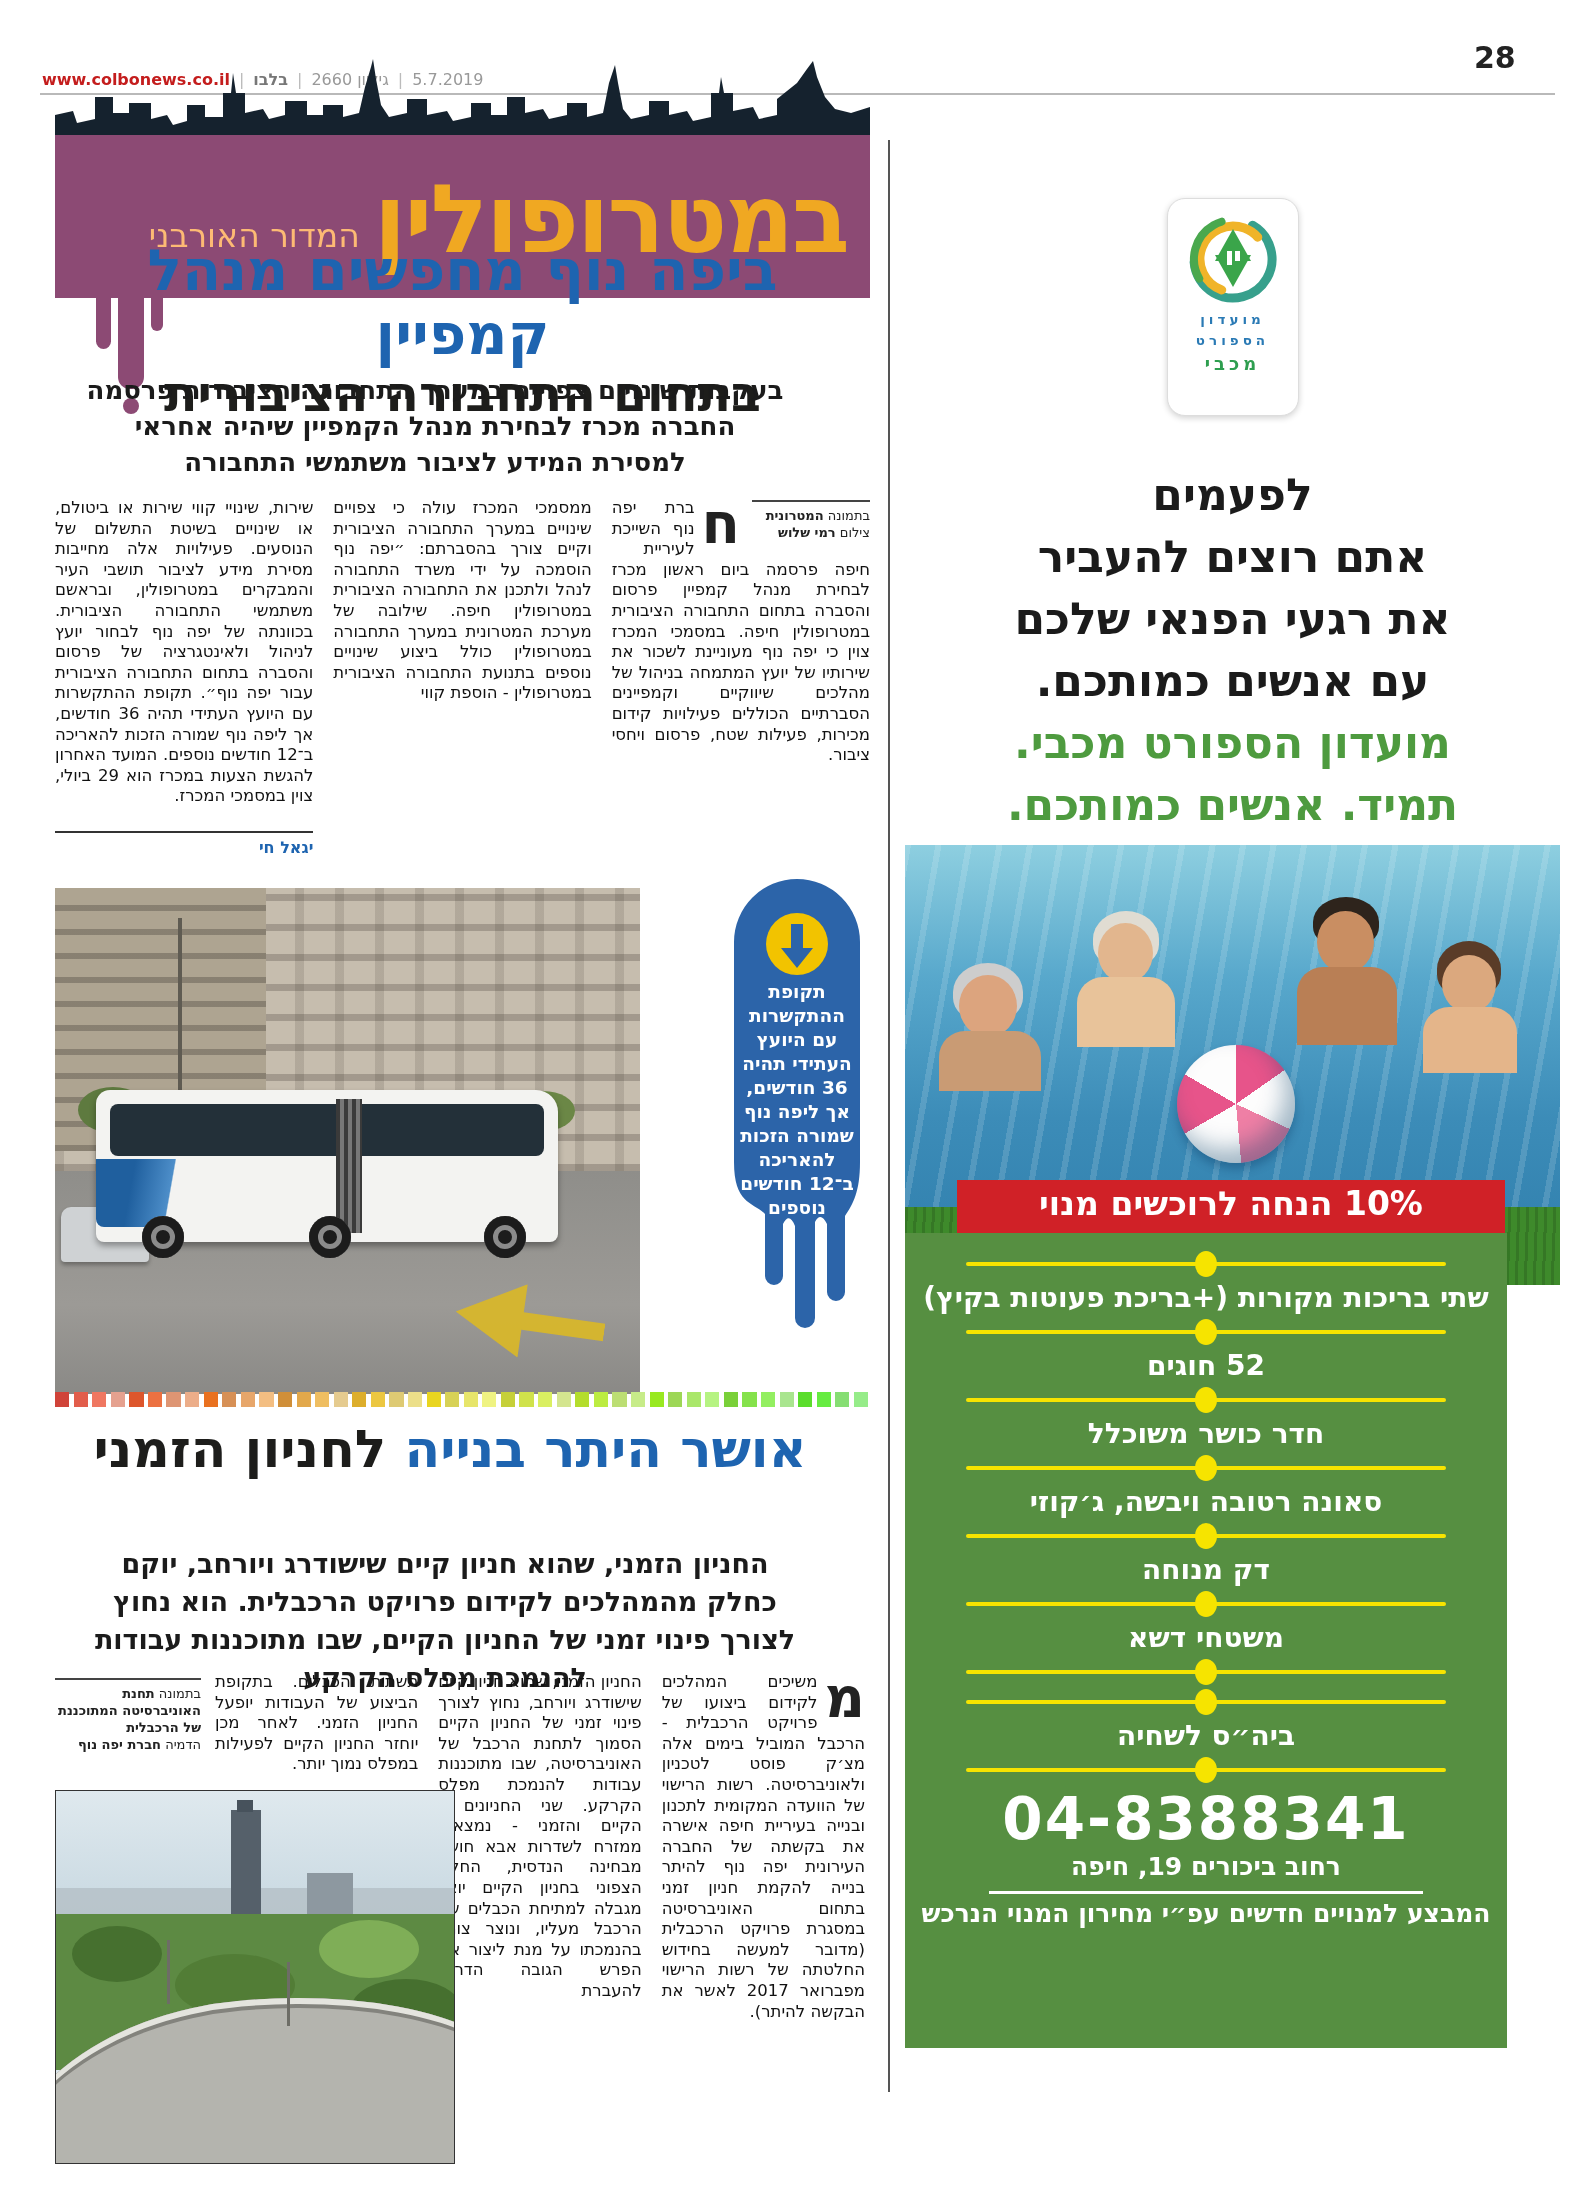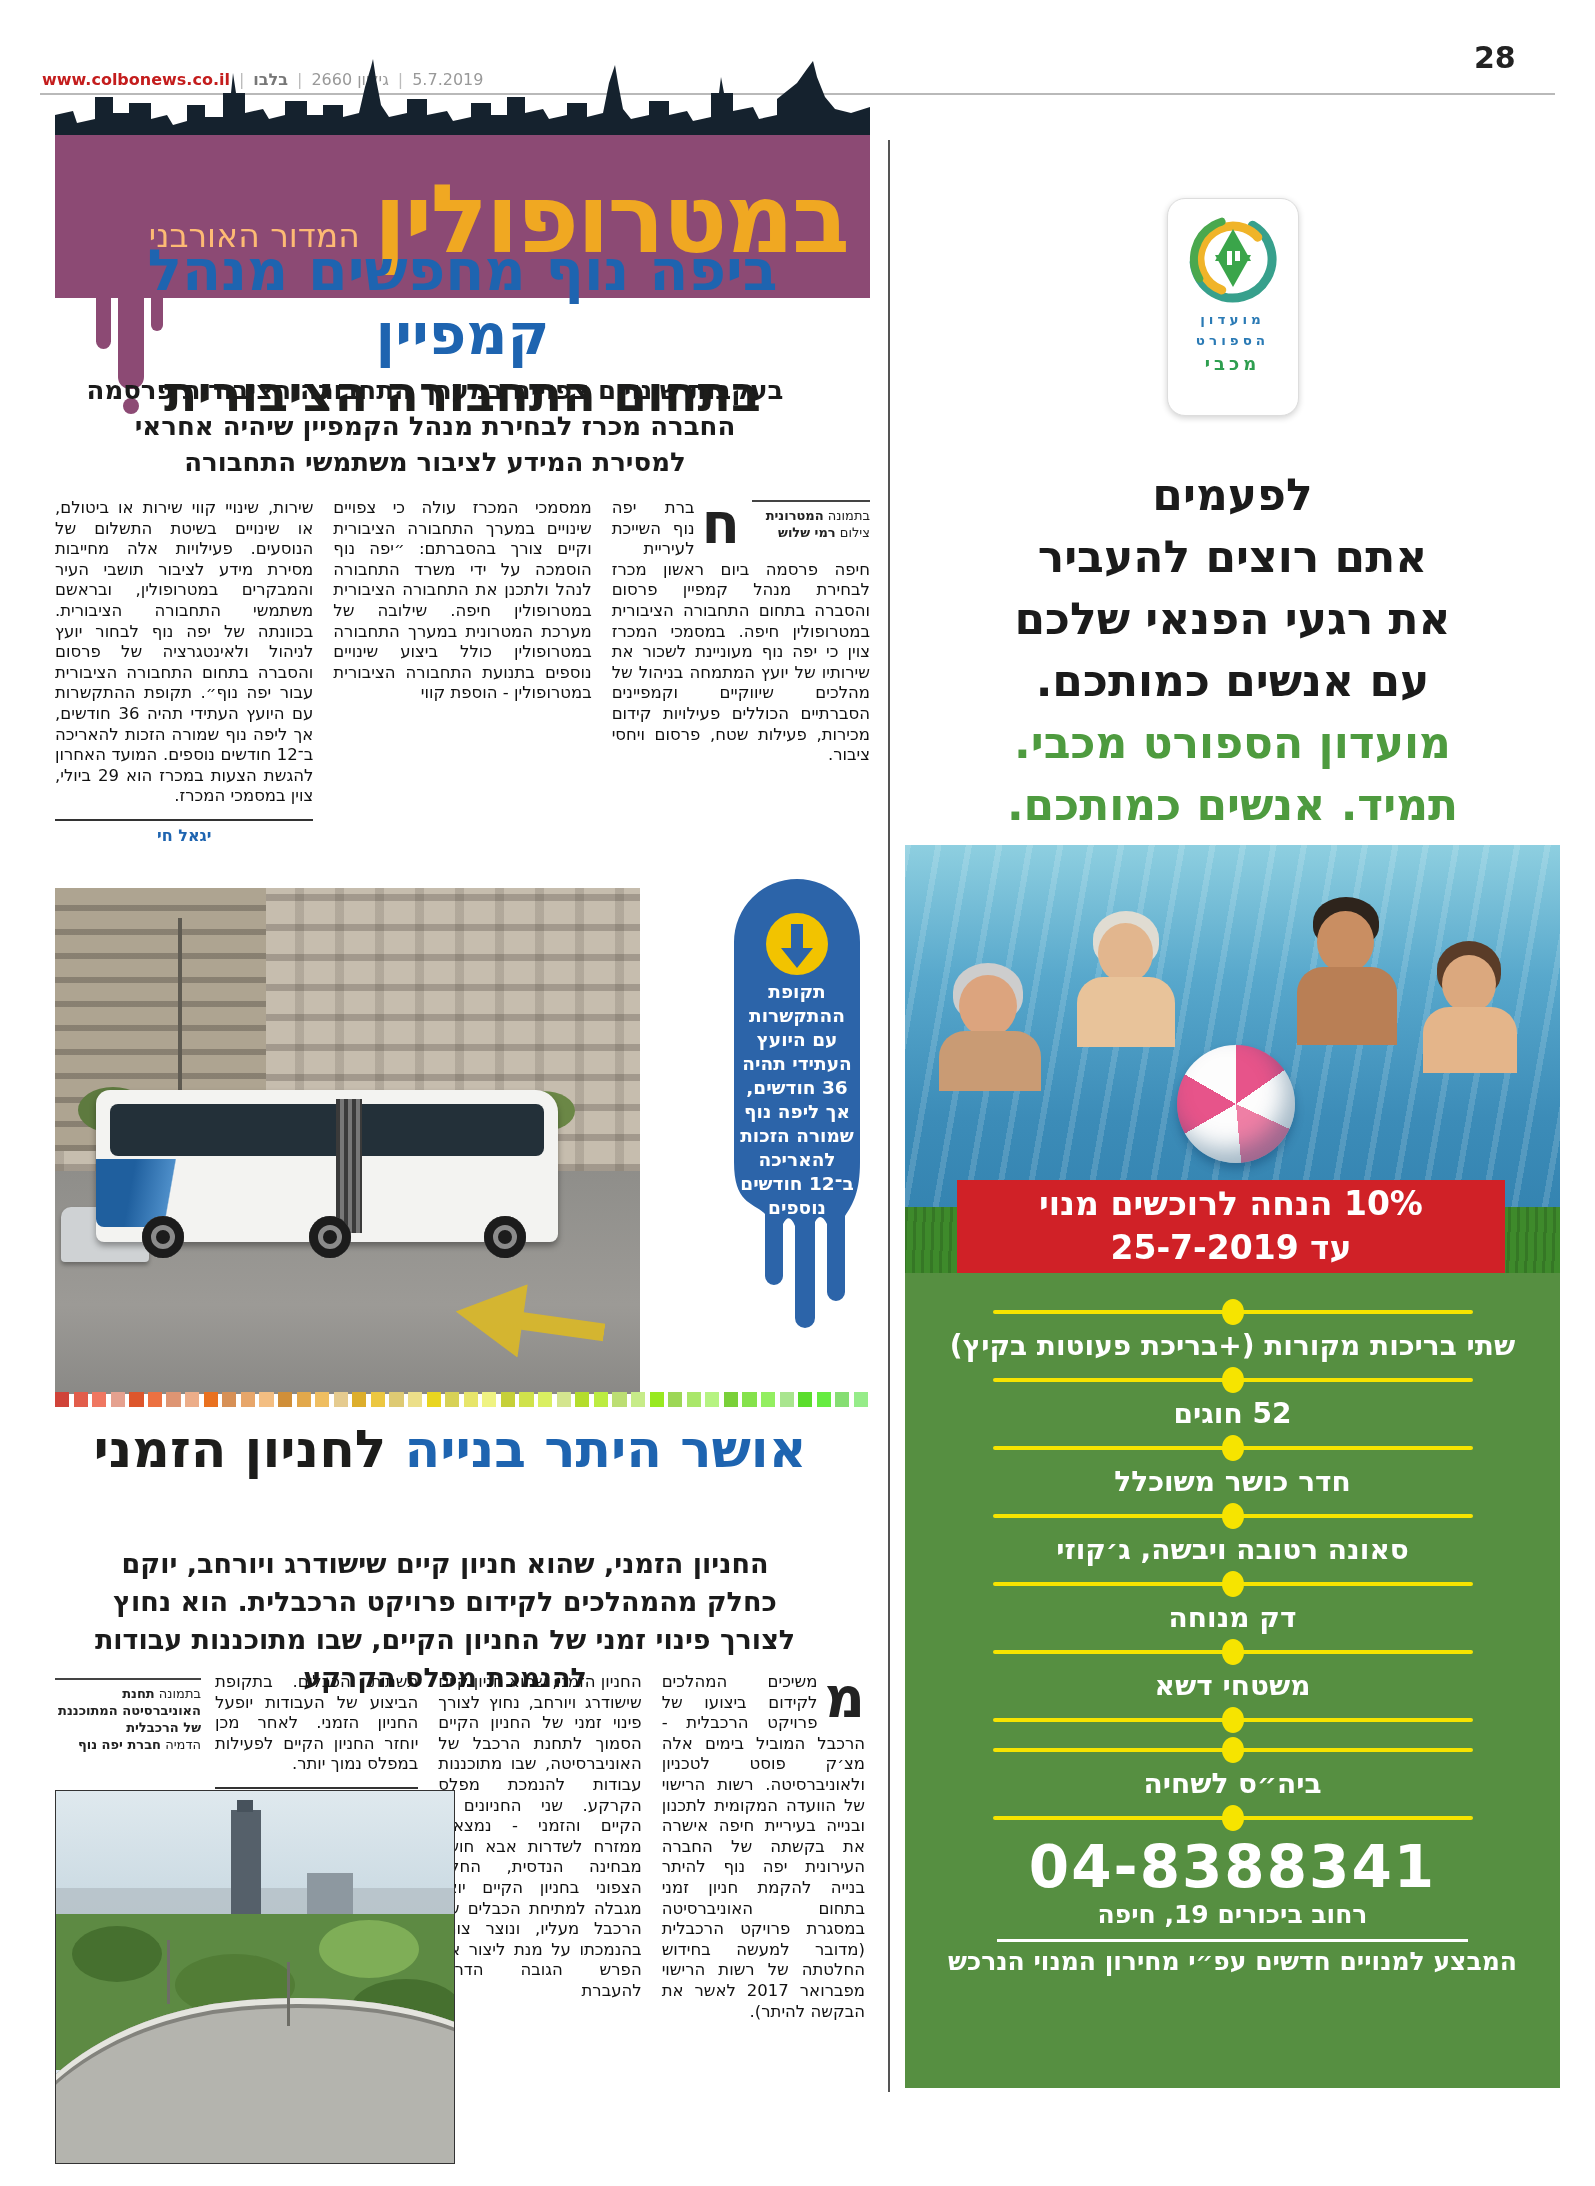--- a/index.html
+++ b/index.html
@@ -34,22 +34,22 @@
             font-size:26px;line-height:36px;font-weight:600;color:#1b1b1b;}
   .bodycols{position:absolute;display:flex;direction:rtl;gap:20px;text-align:justify;
             font-size:16.5px;line-height:20.6px;color:#111;}
   .a1-body{left:55px;top:498px;width:815px;height:382px;overflow:hidden;}
   .bodycols .col{flex:1;}
   .dropcap{float:right;font-size:56px;line-height:48px;font-weight:bold;color:#222;
            padding-left:7px;padding-top:2px;}
   .capbox{float:right;width:118px;margin:2px 0 8px 12px;border-top:2px solid #444;
           padding-top:5px;font-size:13px;line-height:17px;text-align:right;color:#222;}
   .capbox b{font-weight:bold;}
-  .byline{border-top:2px solid #333;margin-top:12px;padding-top:5px;color:#1e64b0;
-          font-weight:bold;font-size:16px;text-align:center;}
+  .byline{border-top:2px solid #333;margin-top:24px;padding-top:5px;color:#1e64b0;
+          font-weight:bold;font-size:16px;text-align:right;}
   
   .photo1{position:absolute;left:55px;top:888px;width:585px;height:506px;overflow:hidden;background:#c8c0b2;}
   .p1-wall{position:absolute;inset:0 0 44% 0;background:#c6bdae;}
   .p1-wall:before{content:"";position:absolute;inset:0;
      background:repeating-linear-gradient(0deg,rgba(70,62,54,.28) 0 7px,transparent 7px 30px),
                 repeating-linear-gradient(90deg,rgba(70,62,54,.16) 0 9px,transparent 9px 40px);}
   .p1-wall-l{position:absolute;left:0;top:0;width:36%;height:52%;background:#aea491;}
   .p1-wall-l:before{content:"";position:absolute;inset:0;
      background:repeating-linear-gradient(0deg,rgba(50,45,40,.3) 0 6px,transparent 6px 24px);}
   .p1-trees{position:absolute;left:0;top:42%;width:100%;height:14%;}
@@ -121,22 +121,22 @@
   .body-sh{position:absolute;border-radius:26px 26px 0 0;}
   .ball{position:absolute;left:272px;top:200px;width:118px;height:118px;border-radius:50%;
         background:conic-gradient(#e7548a 0 55deg,#fdfdfd 55deg 115deg,#ef7fa5 115deg 175deg,
                    #fdfdfd 175deg 240deg,#e7548a 240deg 300deg,#fdfdfd 300deg 360deg);
         box-shadow:inset -10px -14px 22px rgba(0,60,100,.35),0 6px 10px rgba(0,40,80,.3);}
   .grass{position:absolute;left:0;bottom:0;width:100%;height:78px;background:#3e8a2b;}
   .grass:before{content:"";position:absolute;inset:0;
         background:repeating-linear-gradient(92deg,rgba(0,0,0,.14) 0 3px,transparent 3px 9px);}
   .promo{position:absolute;left:52px;top:1040px;width:548px;height:92px;background:#d02127;
          color:#fff;font-weight:bold;font-size:33px;line-height:44px;padding-top:2px;direction:rtl;}
-  .greenpanel{position:absolute;left:0;top:1133px;width:655px;height:815px;background:#568f41;
-              color:#fff;padding-top:22px;box-sizing:border-box;}
+  .greenpanel{position:absolute;left:0;top:1093px;width:602px;height:815px;background:#568f41;
+              color:#fff;padding-top:14px;box-sizing:border-box;}
   .gsep{position:relative;width:480px;height:26px;margin:4px auto;}
   .gsep i{position:absolute;left:0;right:0;top:11px;height:4px;background:#f6e400;border-radius:2px;display:block;}
   .gsep b{position:absolute;left:50%;top:0;width:22px;height:26px;margin-left:-11px;background:#f6e400;
           border-radius:50%;display:block;}
   .feat{color:#fff;font-weight:bold;font-size:28px;line-height:34px;white-space:pre-line;}
   .adphone{direction:ltr;font-size:58px;font-weight:900;letter-spacing:2px;line-height:64px;margin-top:4px;}
   .adsite{direction:ltr;font-size:36px;font-weight:bold;line-height:44px;}
   .adaddr{font-size:25px;font-weight:bold;line-height:32px;}
   .adrule{width:72%;margin:8px auto 5px;border-top:3px solid #fff;}
   .addisc{font-size:25px;font-weight:bold;line-height:30px;}

